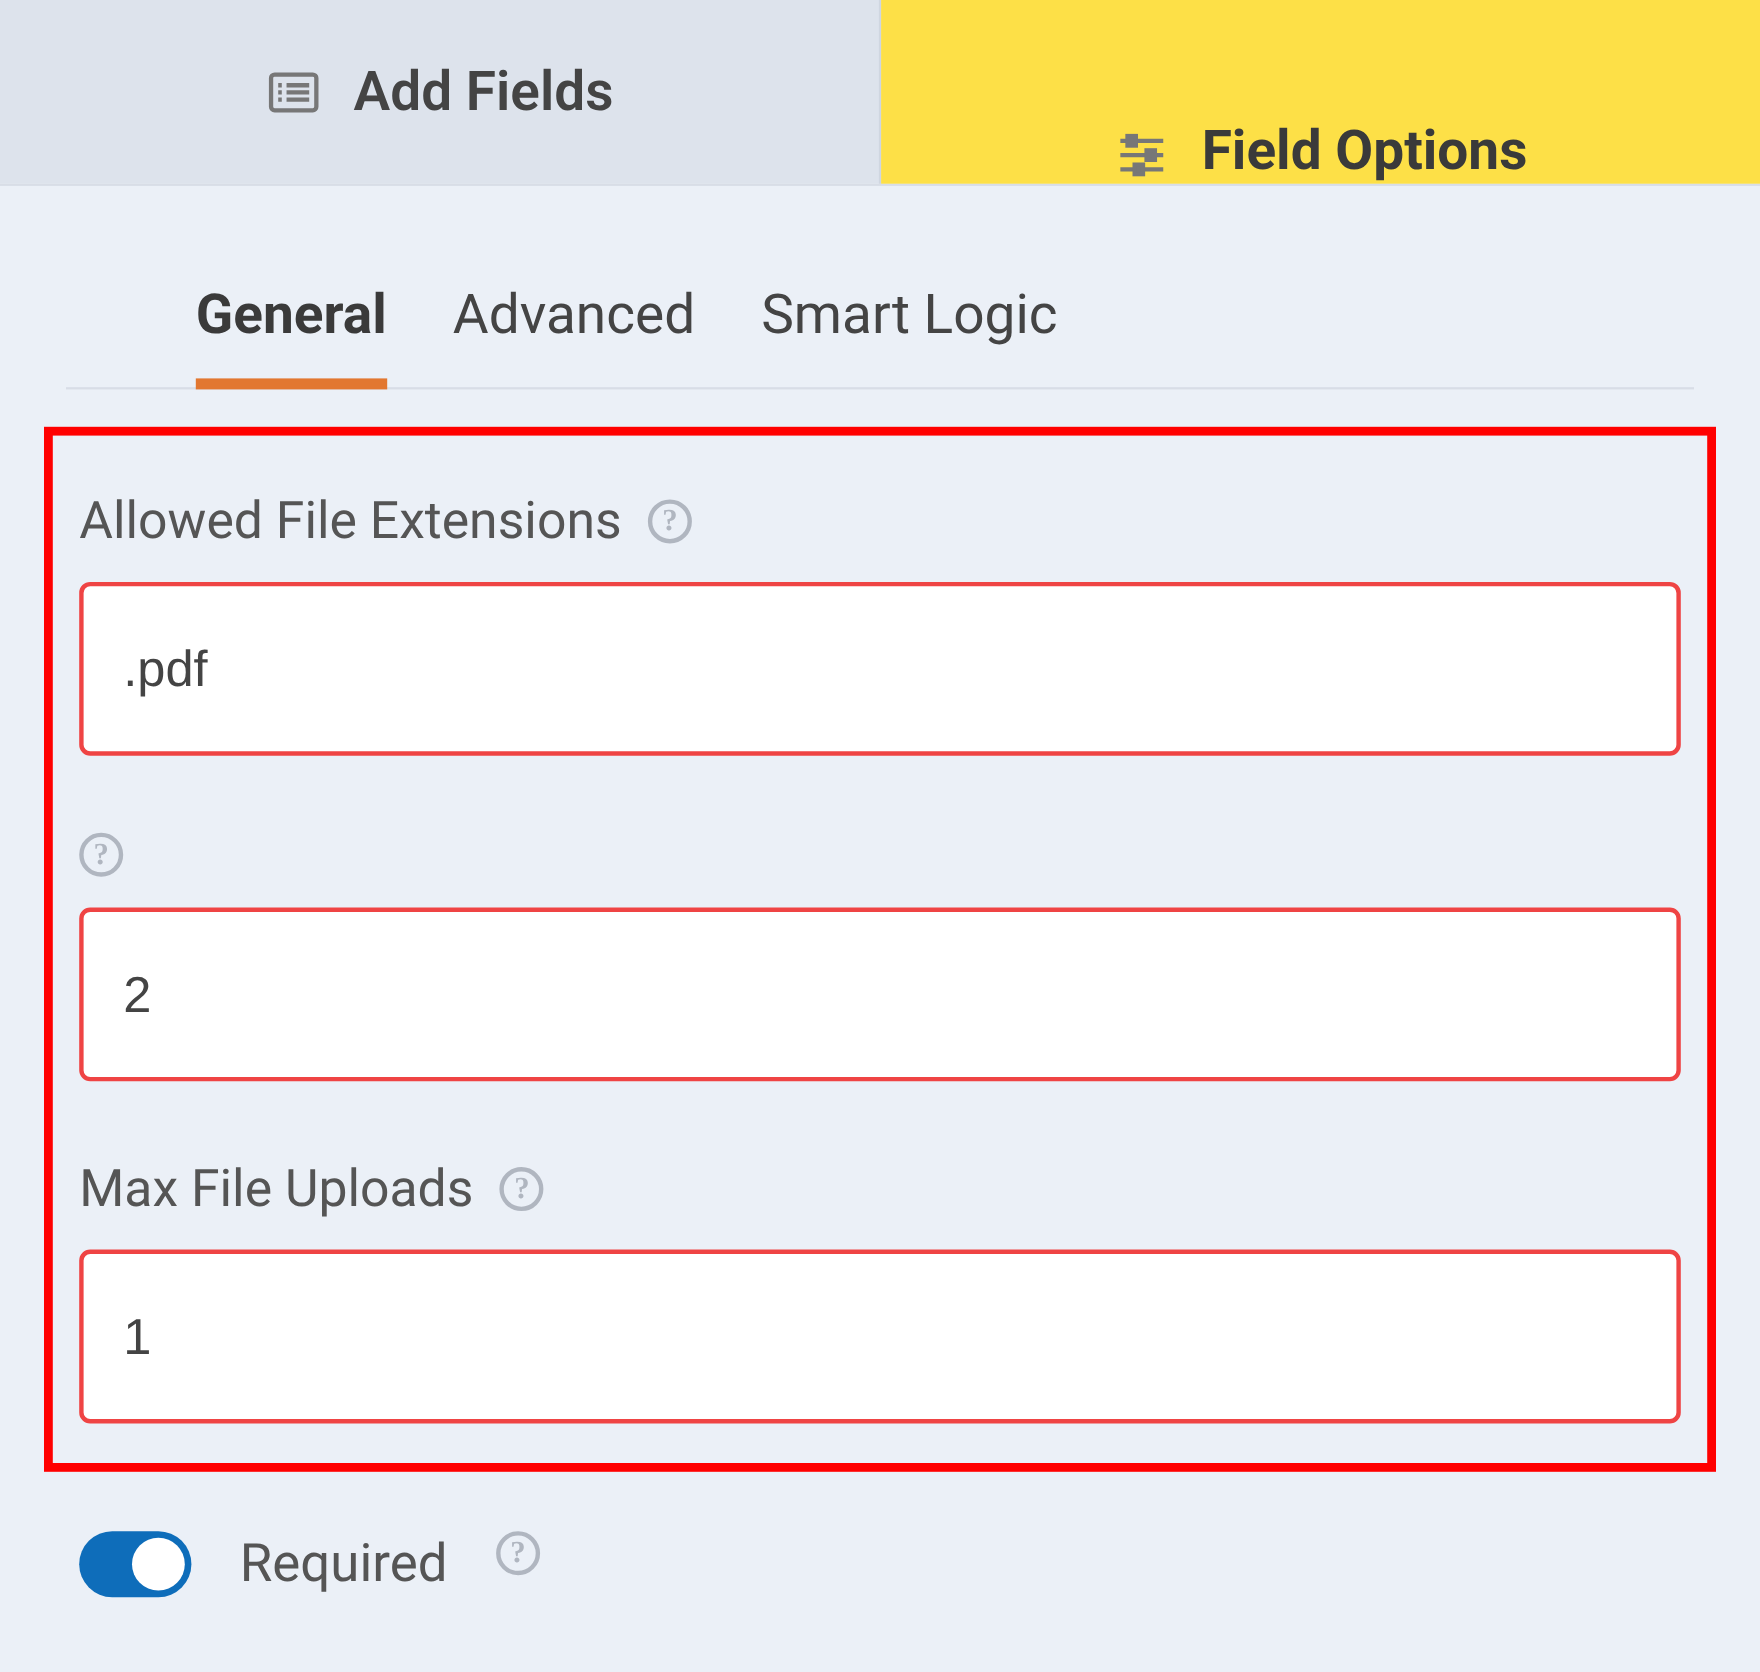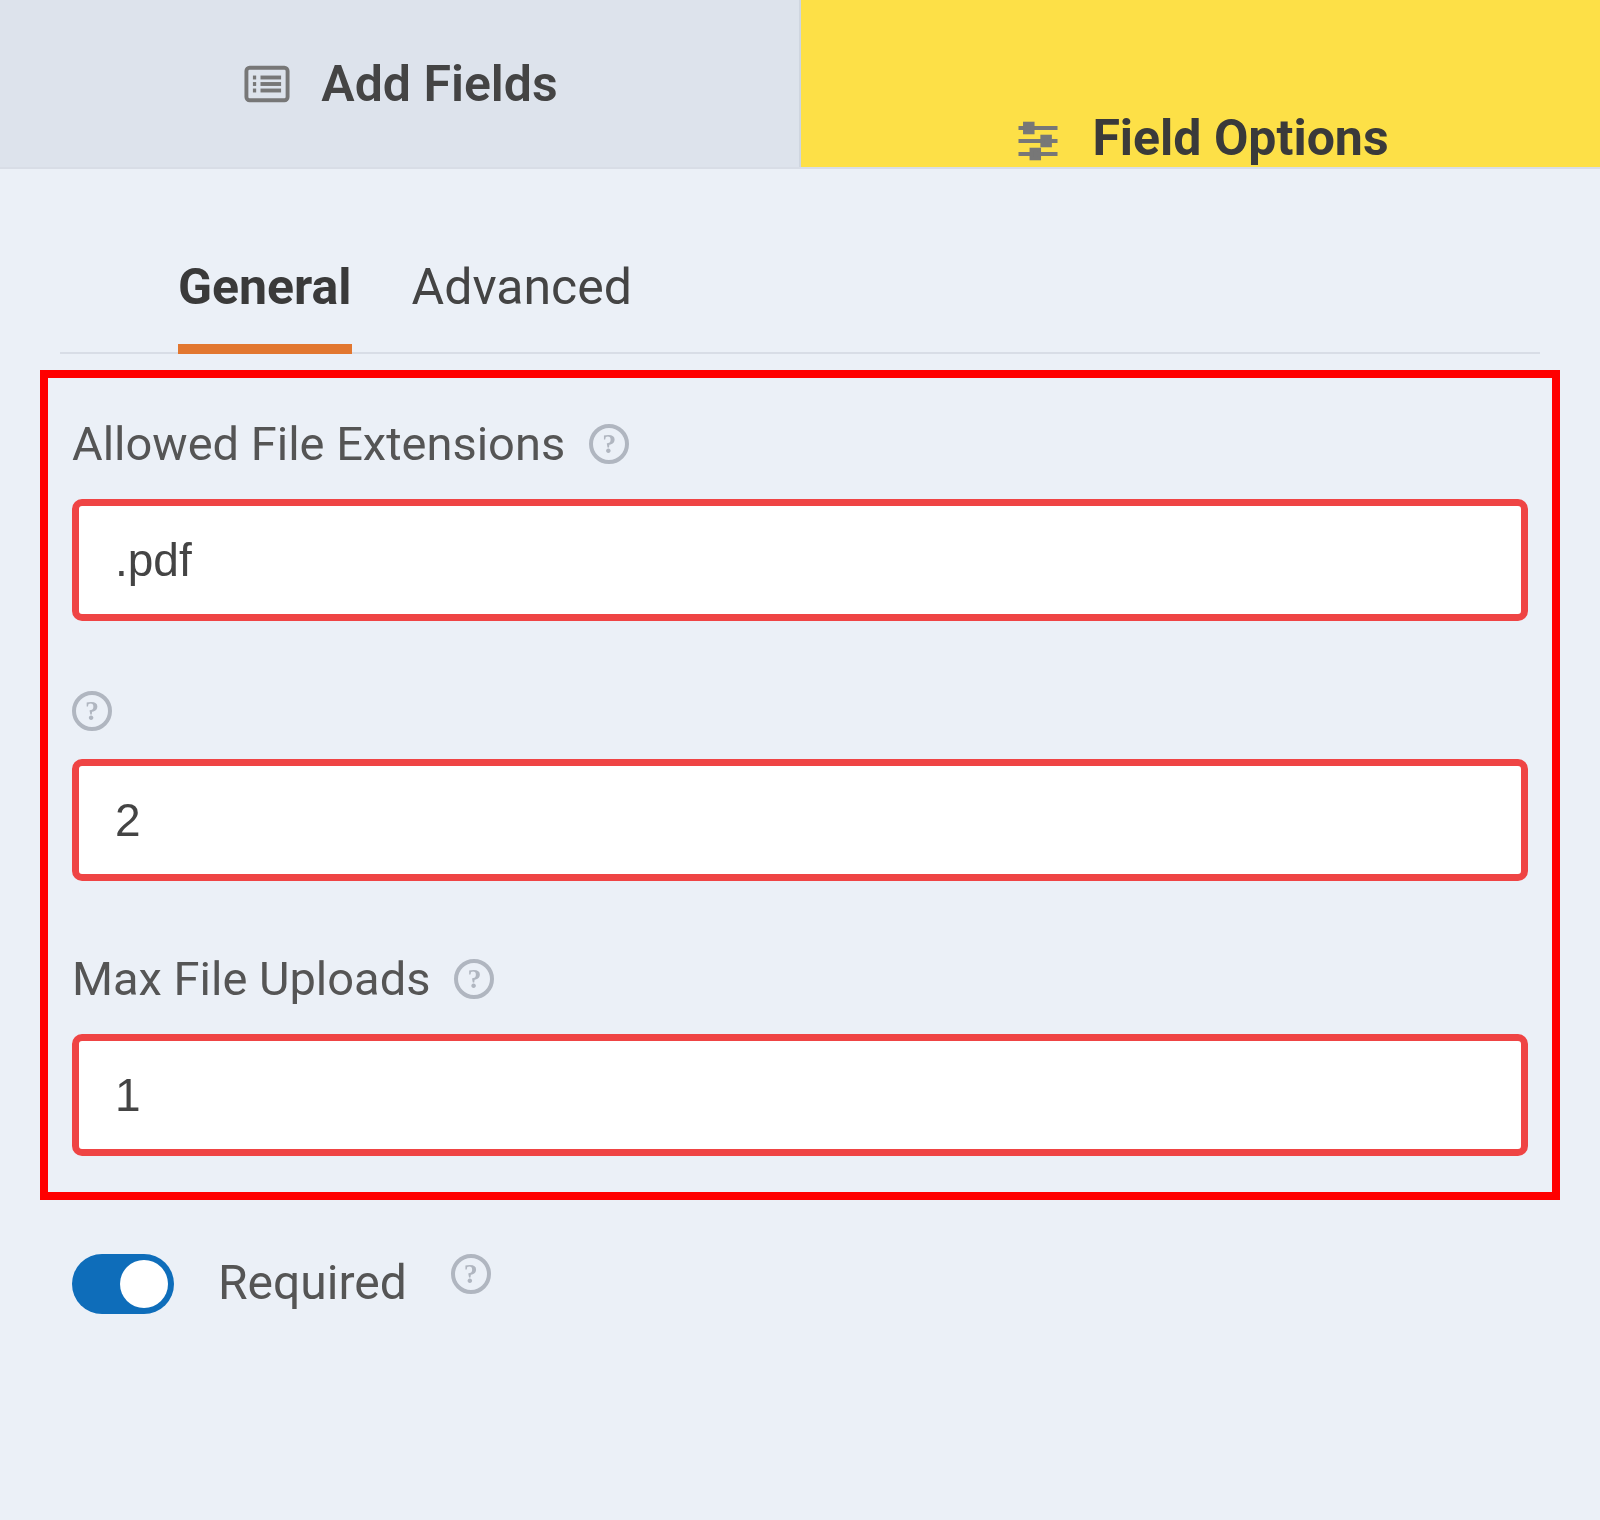--- a/index.html
+++ b/index.html
@@ -65,23 +65,23 @@
   .subtab.active::after {
     content: "";
     position: absolute;
     left: 0; right: 0; bottom: -2px;
     height: 10px;
     background: #e27730;
   }
 
   
   .highlight-area {
-    margin: 16px 40px 20px 40px;
+    margin: 34px 40px 20px 40px;
     border: 8px solid #ff0000;
-    padding: 0 24px 36px 24px;
+    padding: 12px 24px 36px 24px;
   }
 
   .field-block { padding-top: 38px; }
 
   .field-label-row {
     display: flex;
     align-items: center;
     justify-content: space-between;
     margin-bottom: 28px;
   }
@@ -108,22 +108,22 @@
     font-family: Georgia, serif;
   }
   .see-more {
     font-size: 44px;
     color: #9aa2af;
     cursor: pointer;
   }
 
   .text-input {
     width: 100%;
-    height: 122px;
-    border: 7px solid #ef4444;
+    height: 158px;
+    border: 4px solid #ef4444;
     border-radius: 10px;
     background: #fff;
     font-size: 46px;
     color: #444;
     padding: 0 36px;
     outline: none;
   }
 
   
   .required-row {
@@ -179,20 +179,21 @@
           <rect x="9" y="16" width="3.5" height="4" fill="#777"></rect>
       </svg>
     </span>
     <span>Field Options</span>
   </div>
 </div>
 
 <div class="subtabs">
   <div class="subtab active">General</div>
   <div class="subtab">Advanced</div>
+  <div class="subtab">Smart Logic</div>
 </div>
 
 <div class="highlight-area">
 
   <div class="field-block">
     <div class="field-label-row">
       <div class="field-label-group">
         <span class="field-label">Allowed File Extensions</span>
         <span class="help-icon">?</span>
       </div>

